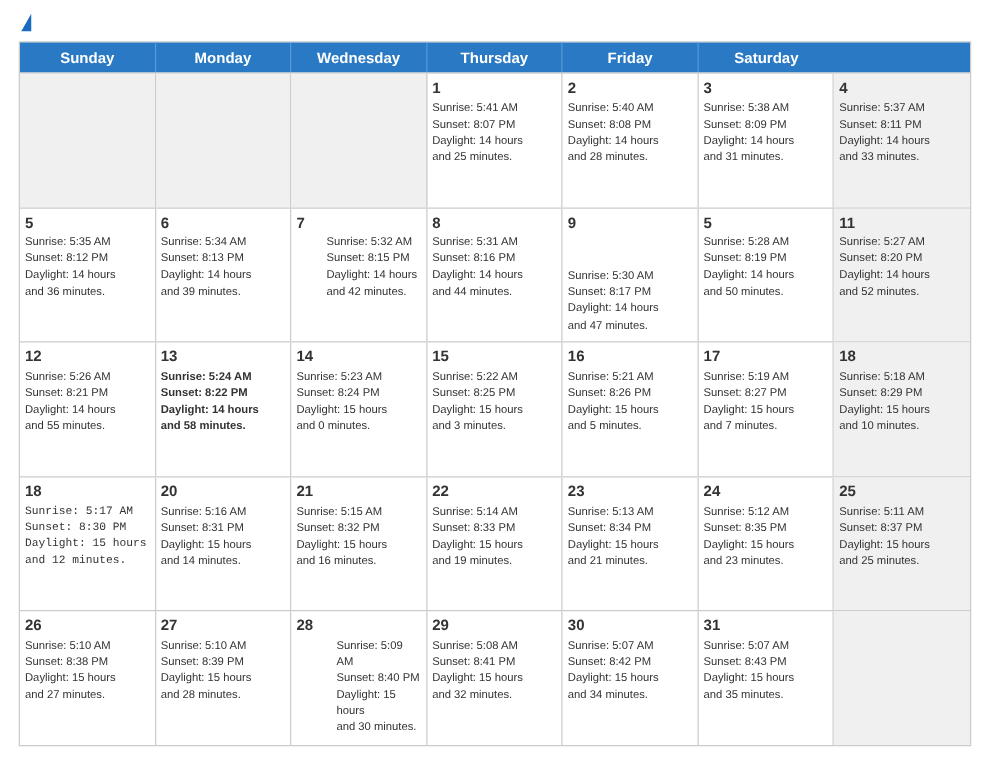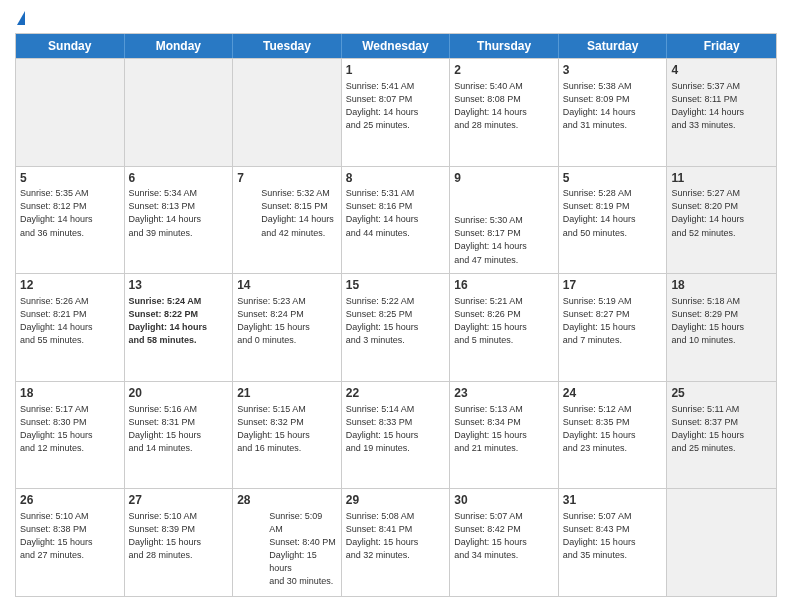--- a/index.html
+++ b/index.html
@@ -132,25 +132,24 @@
     <div class="title-block">
       <div class="month-title"></div>
       <div class="subtitle"></div>
     </div>
   </div>
 
   <div class="calendar">
     <div class="cal-header">
     <div class="cal-header-cell">Sunday</div>
         <div class="cal-header-cell">Monday</div>
-        <div class="cal-header-cell">Tuesday</div>
         <div class="cal-header-cell">Wednesday</div>
         <div class="cal-header-cell">Thursday</div>
+        <div class="cal-header-cell">Friday</div>
         <div class="cal-header-cell">Saturday</div>
-        <div class="cal-header-cell">Friday</div>
       </div>
     <div class="cal-body">
     <div class="cal-row">
           <div class="cal-cell shaded empty"></div>
           <div class="cal-cell shaded empty"></div>
           <div class="cal-cell shaded empty"></div>
           <div class="cal-cell">
             <span class="day-num">1</span>
             <div class="cell-text" style="white-space: pre-line;">Sunrise: 5:41 AM
 Sunset: 8:07 PM
@@ -277,21 +276,21 @@
             <span class="day-num">18</span>
             <div class="cell-text" style="white-space: pre-line;">Sunrise: 5:18 AM
 Sunset: 8:29 PM
 Daylight: 15 hours
 and 10 minutes.</div>
           </div>
         </div>
         <div class="cal-row">
           <div class="cal-cell">
             <span class="day-num">18</span>
-            <div class="cell-text" style="white-space: pre-line;">Sunrise: 5:17 AM
+            <div class="cell-text" style="white-space: pre-line; font-family: Liberation Mono, monospace;">Sunrise: 5:17 AM
 Sunset: 8:30 PM
 Daylight: 15 hours
 and 12 minutes.</div>
           </div>
           <div class="cal-cell">
             <span class="day-num">20</span>
             <div class="cell-text" style="white-space: pre-line;">Sunrise: 5:16 AM
 Sunset: 8:31 PM
 Daylight: 15 hours
 and 14 minutes.</div>

